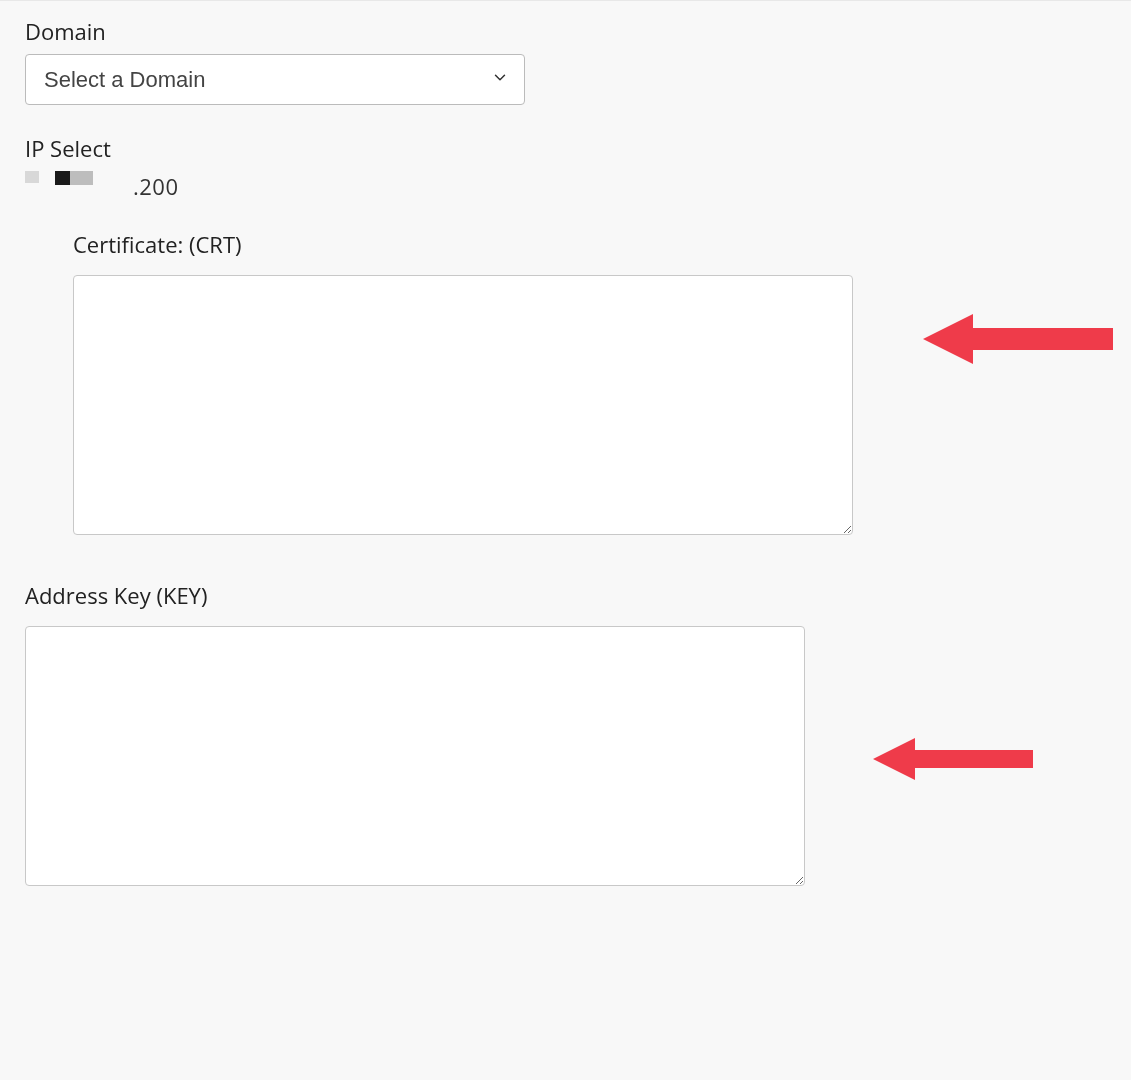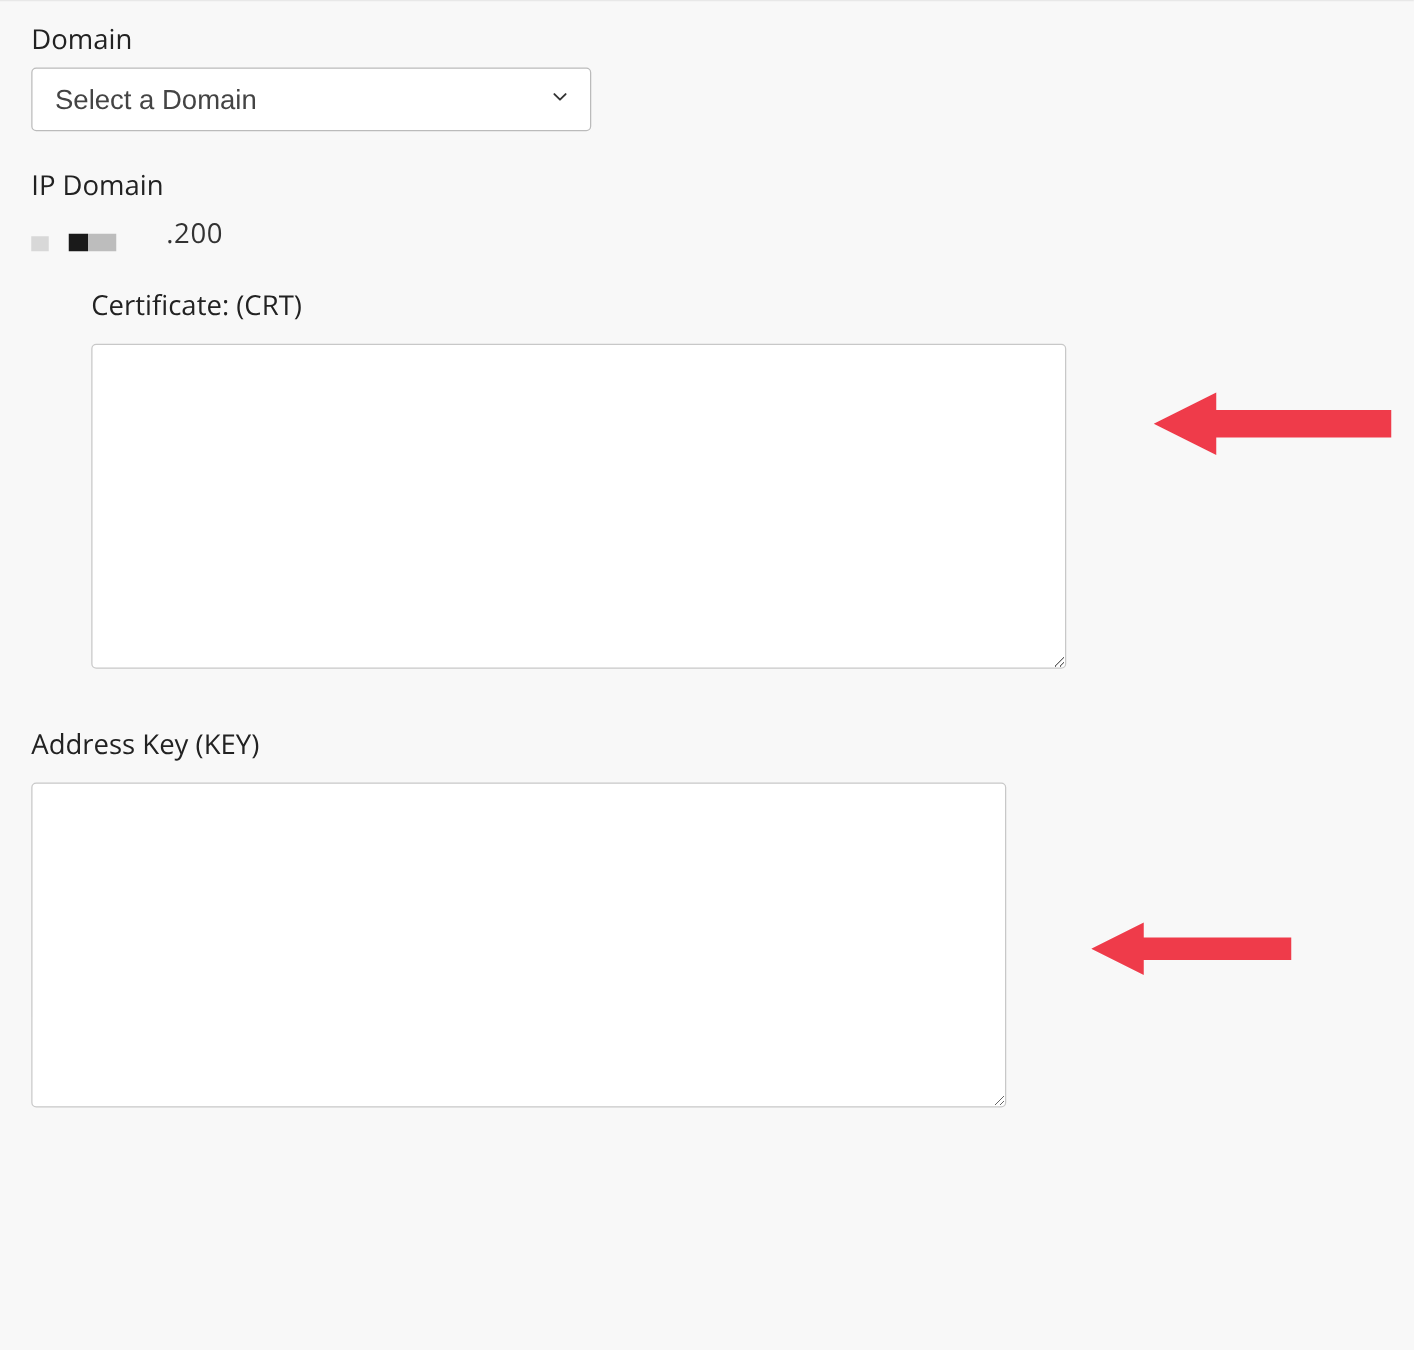--- a/index.html
+++ b/index.html
@@ -20,21 +20,21 @@
     }
     .field-label {
       font-size: 22px;
       font-weight: 400;
       color: #222;
       margin-bottom: 8px;
       display: block;
     }
     .select-wrapper {
       position: relative;
-      width: 448px;
+      width: 500px;
     }
     .select-box {
       width: 100%;
       padding: 12px 18px;
       font-size: 22px;
       color: #444;
       background: #fff;
       border: 1px solid #bbb;
       border-radius: 4px;
       appearance: none;
@@ -45,21 +45,21 @@
       position: absolute;
       right: 16px;
       top: 50%;
       transform: translateY(-50%);
       pointer-events: none;
     }
     .ip-value {
       font-size: 22px;
       color: #333;
       display: flex;
-      align-items: flex-end;
+      align-items: flex-start;
       gap: 0;
       margin-top: 6px;
     }
     .ip-redact-1 {
       display: inline-block;
       width: 14px;
       height: 12px;
       background: #d8d8d8;
       margin-right: 16px;
     }
@@ -128,21 +128,21 @@
     </select>
     <span class="select-chevron">
       <svg width="18" height="18" viewBox="0 0 24 24" fill="none" stroke="#333" stroke-width="2" stroke-linecap="round" stroke-linejoin="round">
         <polyline points="6 9 12 15 18 9"></polyline>
       </svg>
     </span>
   </div>
 </div>
 
 <div class="field-group">
-  <label class="field-label">IP Domain</label>
+  <label class="field-label">IP Select</label>
   <div class="ip-value">
     <span class="ip-redact-1"></span>
     <span class="ip-redact-2"></span>
     <span class="ip-suffix">.200</span>
   </div>
 </div>
 
 <div class="cert-section">
   <label class="field-label">Certificate: (CRT)</label>
   <textarea class="textarea-field" style=""></textarea>

